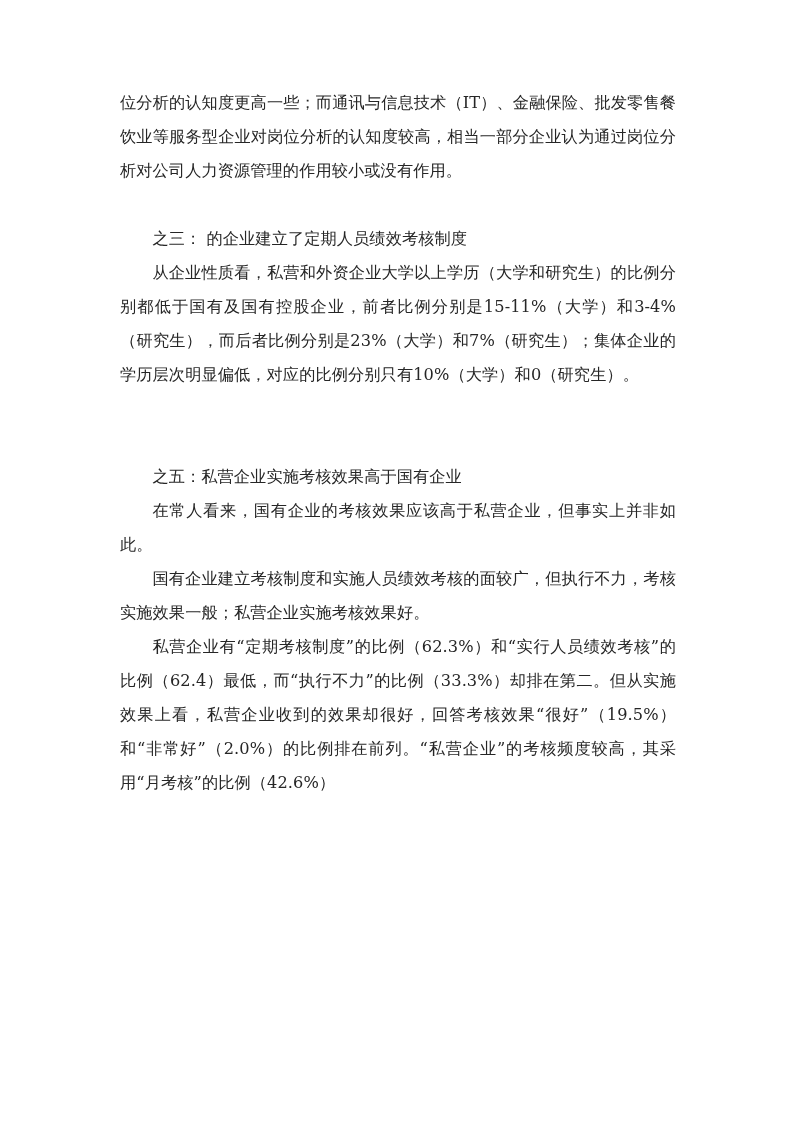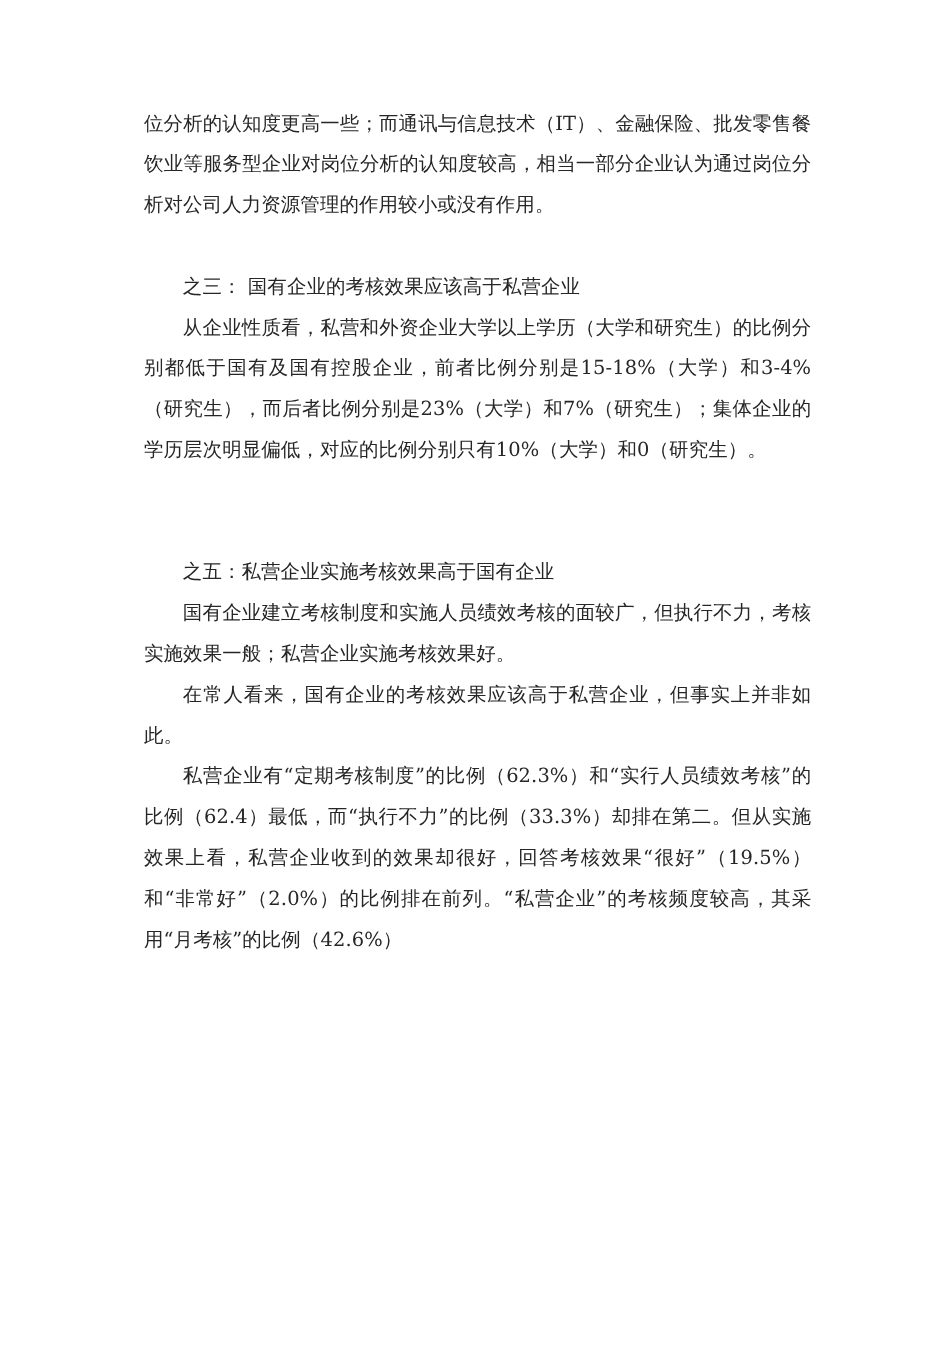--- a/index.html
+++ b/index.html
@@ -61,37 +61,37 @@
 <body>
 
 <div class="page">
 
   <div class="content">
 
     <p class="para noindent">位分析的认知度更高一些；而通讯与信息技术（IT）、金融保险、批发零售餐饮业等服务型企业对岗位分析的认知度较高，相当一部分企业认为通过岗位分析对公司人力资源管理的作用较小或没有作用。</p>
 
     <div class="blockgap"></div>
 
-    <p class="para indent-head">之三： 国有企业的考核效果应该高于私营企业</p>
+    <p class="para indent-head">之三： 的企业建立了定期人员绩效考核制度</p>
 
 
-    <p class="para indent">从企业性质看，私营和外资企业大学以上学历（大学和研究生）的比例分别都低于国有及国有控股企业，前者比例分别是15-18%（大学）和3-4%（研究生），而后者比例分别是23%（大学）和7%（研究生）；集体企业的学历层次明显偏低，对应的比例分别只有10%（大学）和0（研究生）。</p>
+    <p class="para indent">从企业性质看，私营和外资企业大学以上学历（大学和研究生）的比例分别都低于国有及国有控股企业，前者比例分别是15-11%（大学）和3-4%（研究生），而后者比例分别是23%（大学）和7%（研究生）；集体企业的学历层次明显偏低，对应的比例分别只有10%（大学）和0（研究生）。</p>
 
     <div class="blockgap"></div>
 
 
 
 
     <div class="blockgap"></div>
 
     <p class="para indent-head">之五：私营企业实施考核效果高于国有企业</p>
 
+    <p class="para indent">在常人看来，国有企业的考核效果应该高于私营企业，但事实上并非如此。</p>
+
     <p class="para indent">国有企业建立考核制度和实施人员绩效考核的面较广，但执行不力，考核实施效果一般；私营企业实施考核效果好。</p>
-
-    <p class="para indent">在常人看来，国有企业的考核效果应该高于私营企业，但事实上并非如此。</p>
 
     <p class="para indent">私营企业有“定期考核制度”的比例（62.3%）和“实行人员绩效考核”的比例（62.4）最低，而“执行不力”的比例（33.3%）却排在第二。但从实施效果上看，私营企业收到的效果却很好，回答考核效果“很好”（19.5%）和“非常好”（2.0%）的比例排在前列。“私营企业”的考核频度较高，其采用“月考核”的比例（42.6%）</p>
 
   </div>
 
   <div class="page-number">2</div>
 
 </div>
 
 </body></html>

